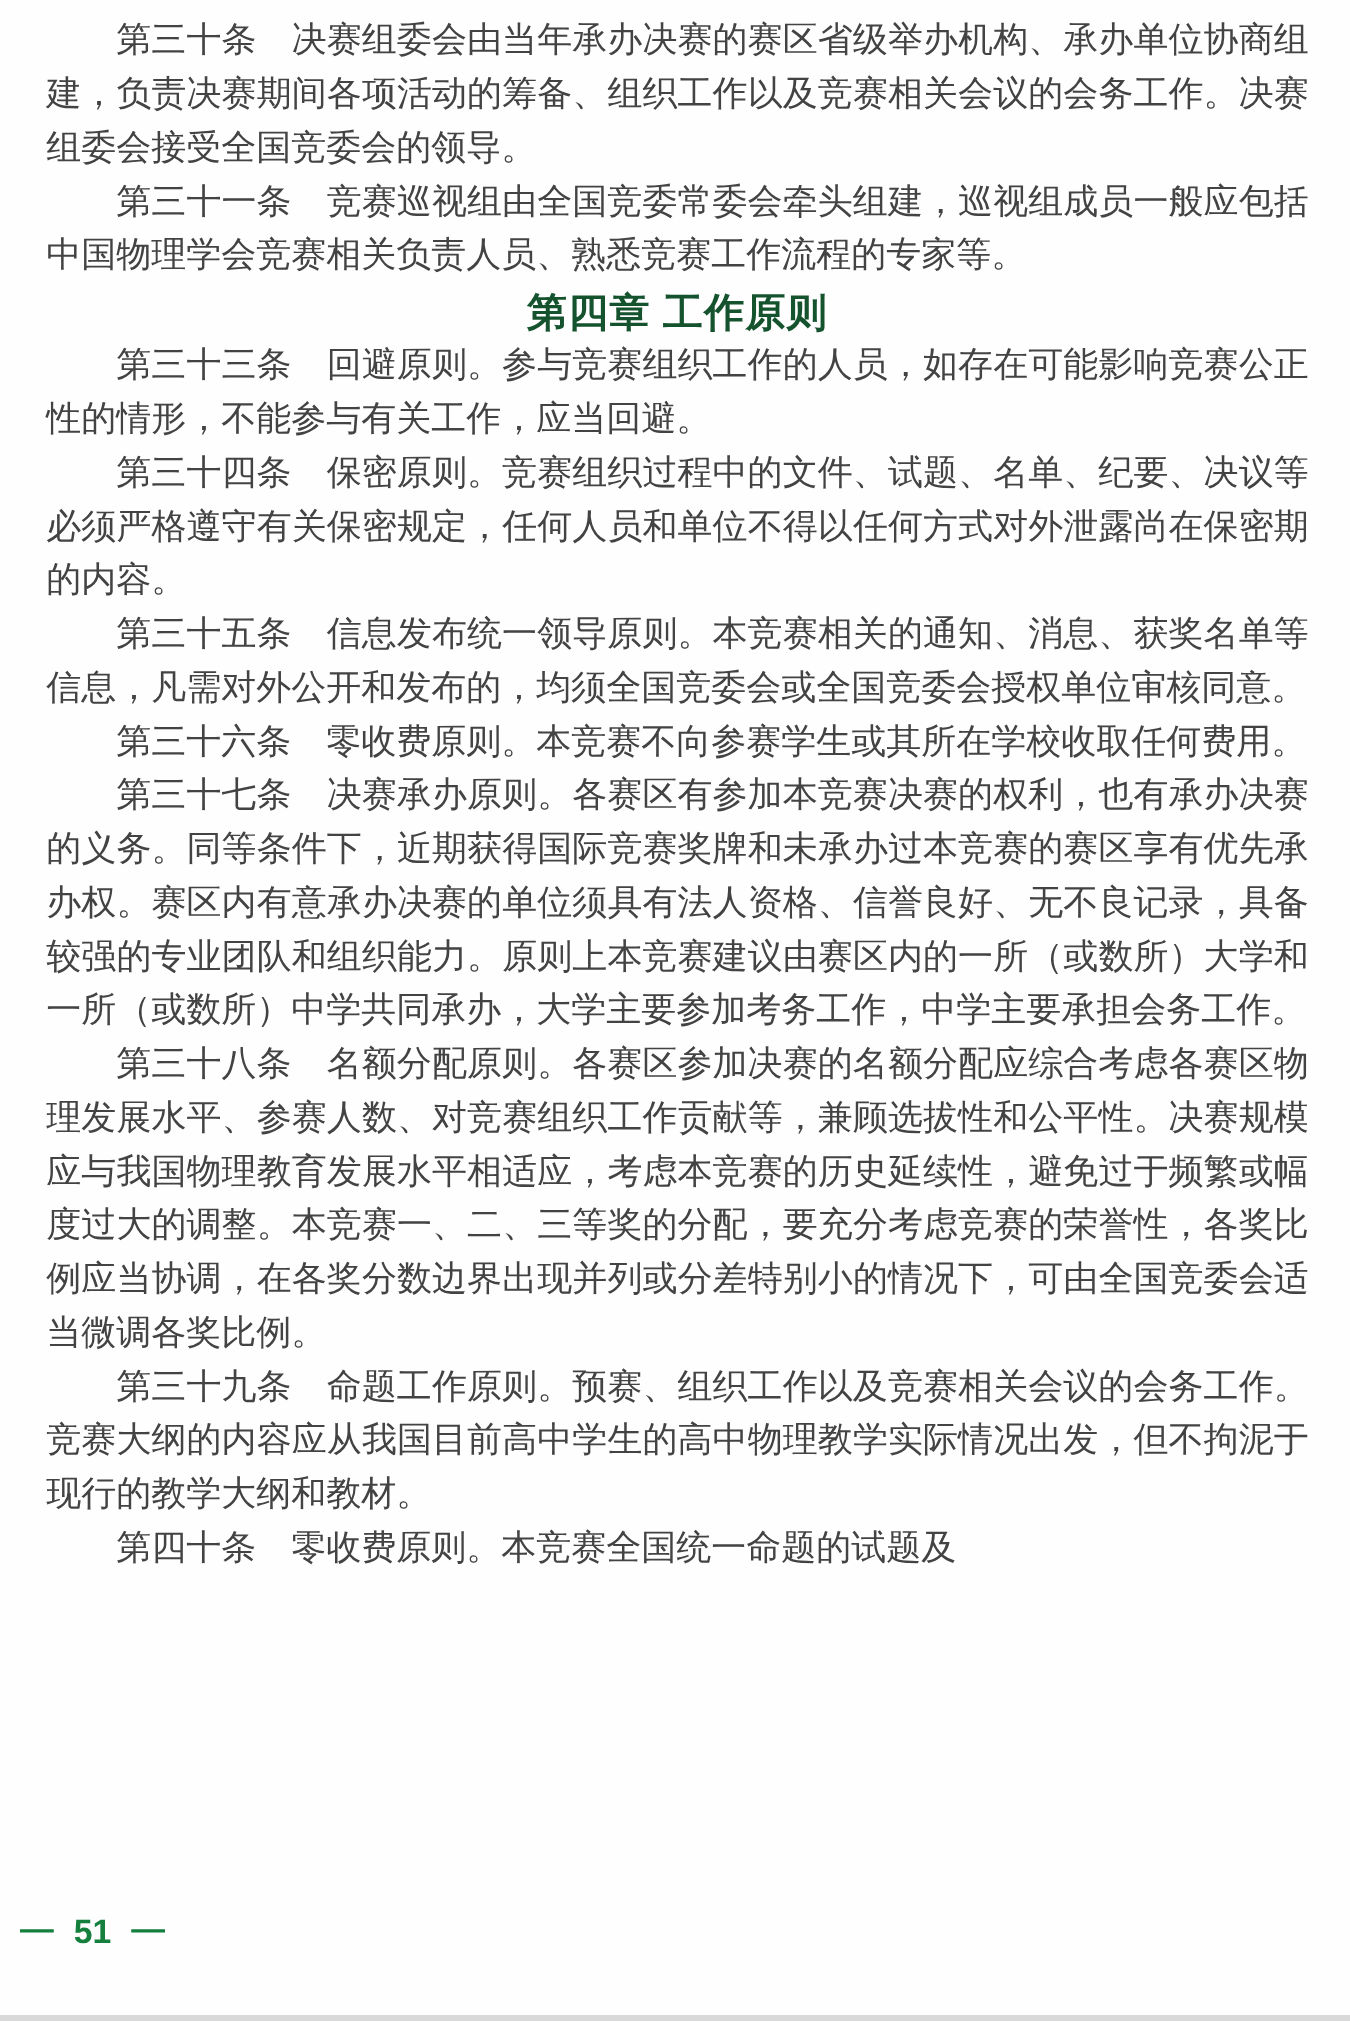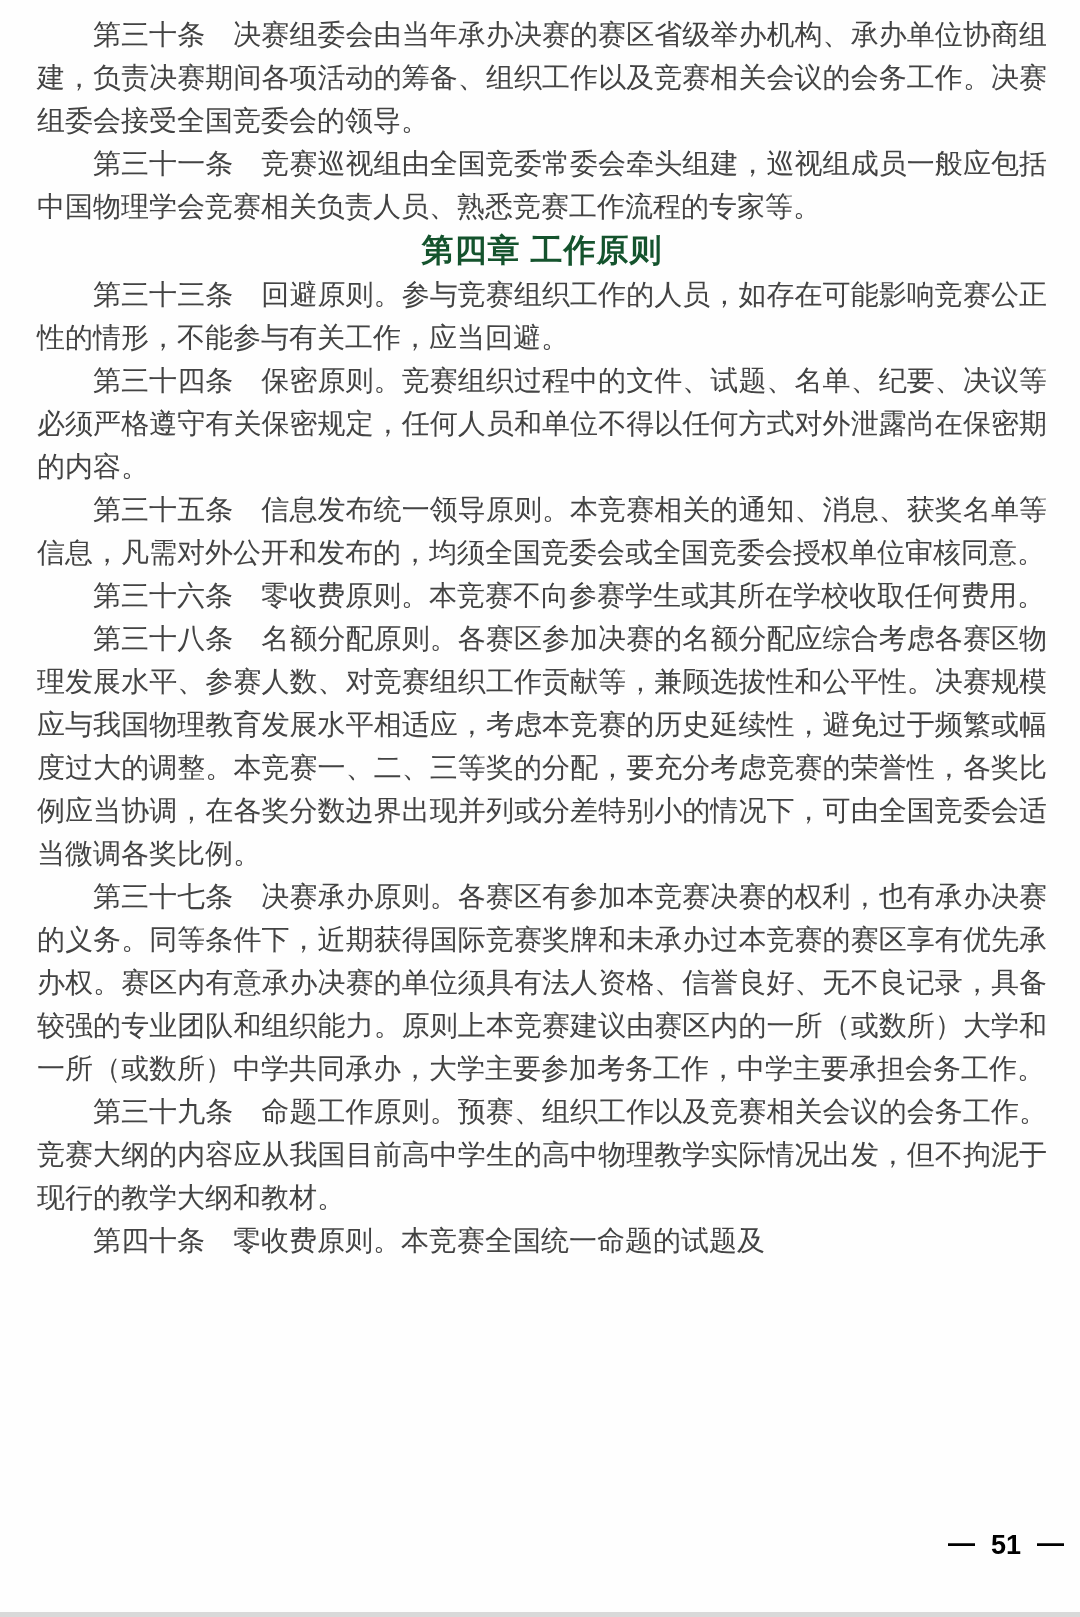--- a/index.html
+++ b/index.html
@@ -23,37 +23,38 @@
   }
   .para {
     margin: 0;
     font-size: 28px;
     line-height: 43px;
     color: #434343;
     text-align: justify;
     text-justify: inter-ideograph;
     text-indent: 2em;
     word-break: break-all;
+    font-family: Liberation Mono, monospace;
   }
   .chapter-heading {
     margin: 0;
     font-size: 32px;
     line-height: 45px;
     font-weight: bold;
     color: #14532d;
     text-align: center;
     letter-spacing: 1px;
   }
   .footer {
     position: absolute;
     left: 0;
     right: 0;
     top: 1530px;
-    text-align: right;
-    color: #000000;
+    text-align: left;
+    color: #15803d;
     font-size: 27px;
     font-weight: bold;
   }
   .footer .dash {
     display: inline-block;
     margin: 0 16px;
     font-weight: 600;
     transform: translateY(-2px);
   }
   .bottom-edge {
@@ -78,23 +79,23 @@
 
 
   <p class="para">第三十三条　回避原则。参与竞赛组织工作的人员，如存在可能影响竞赛公正性的情形，不能参与有关工作，应当回避。</p>
 
   <p class="para">第三十四条　保密原则。竞赛组织过程中的文件、试题、名单、纪要、决议等必须严格遵守有关保密规定，任何人员和单位不得以任何方式对外泄露尚在保密期的内容。</p>
 
   <p class="para">第三十五条　信息发布统一领导原则。本竞赛相关的通知、消息、获奖名单等信息，凡需对外公开和发布的，均须全国竞委会或全国竞委会授权单位审核同意。</p>
 
   <p class="para">第三十六条　零收费原则。本竞赛不向参赛学生或其所在学校收取任何费用。</p>
 
+  <p class="para">第三十七条　决赛承办原则。各赛区有参加本竞赛决赛的权利，也有承办决赛的义务。同等条件下，近期获得国际竞赛奖牌和未承办过本竞赛的赛区享有优先承办权。赛区内有意承办决赛的单位须具有法人资格、信誉良好、无不良记录，具备较强的专业团队和组织能力。原则上本竞赛建议由赛区内的一所（或数所）大学和一所（或数所）中学共同承办，大学主要参加考务工作，中学主要承担会务工作。</p>
+
   <p class="para">第三十八条　名额分配原则。各赛区参加决赛的名额分配应综合考虑各赛区物理发展水平、参赛人数、对竞赛组织工作贡献等，兼顾选拔性和公平性。决赛规模应与我国物理教育发展水平相适应，考虑本竞赛的历史延续性，避免过于频繁或幅度过大的调整。本竞赛一、二、三等奖的分配，要充分考虑竞赛的荣誉性，各奖比例应当协调，在各奖分数边界出现并列或分差特别小的情况下，可由全国竞委会适当微调各奖比例。</p>
-
-  <p class="para">第三十七条　决赛承办原则。各赛区有参加本竞赛决赛的权利，也有承办决赛的义务。同等条件下，近期获得国际竞赛奖牌和未承办过本竞赛的赛区享有优先承办权。赛区内有意承办决赛的单位须具有法人资格、信誉良好、无不良记录，具备较强的专业团队和组织能力。原则上本竞赛建议由赛区内的一所（或数所）大学和一所（或数所）中学共同承办，大学主要参加考务工作，中学主要承担会务工作。</p>
 
   <p class="para">第三十九条　命题工作原则。预赛、组织工作以及竞赛相关会议的会务工作。竞赛大纲的内容应从我国目前高中学生的高中物理教学实际情况出发，但不拘泥于现行的教学大纲和教材。</p>
 
   <p class="para">第四十条　零收费原则。本竞赛全国统一命题的试题及</p>
 
 
 </main>
 
 <footer class="footer">
   <span class="dash">—</span><span>51</span><span class="dash">—</span>

